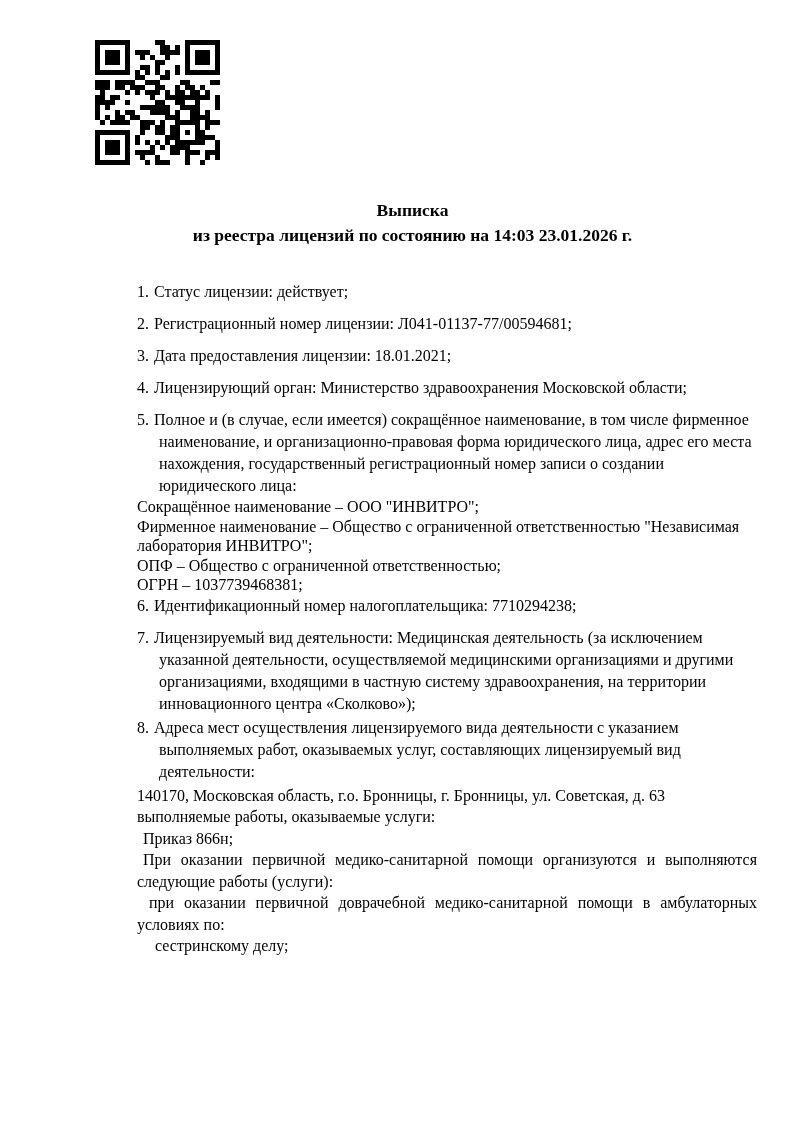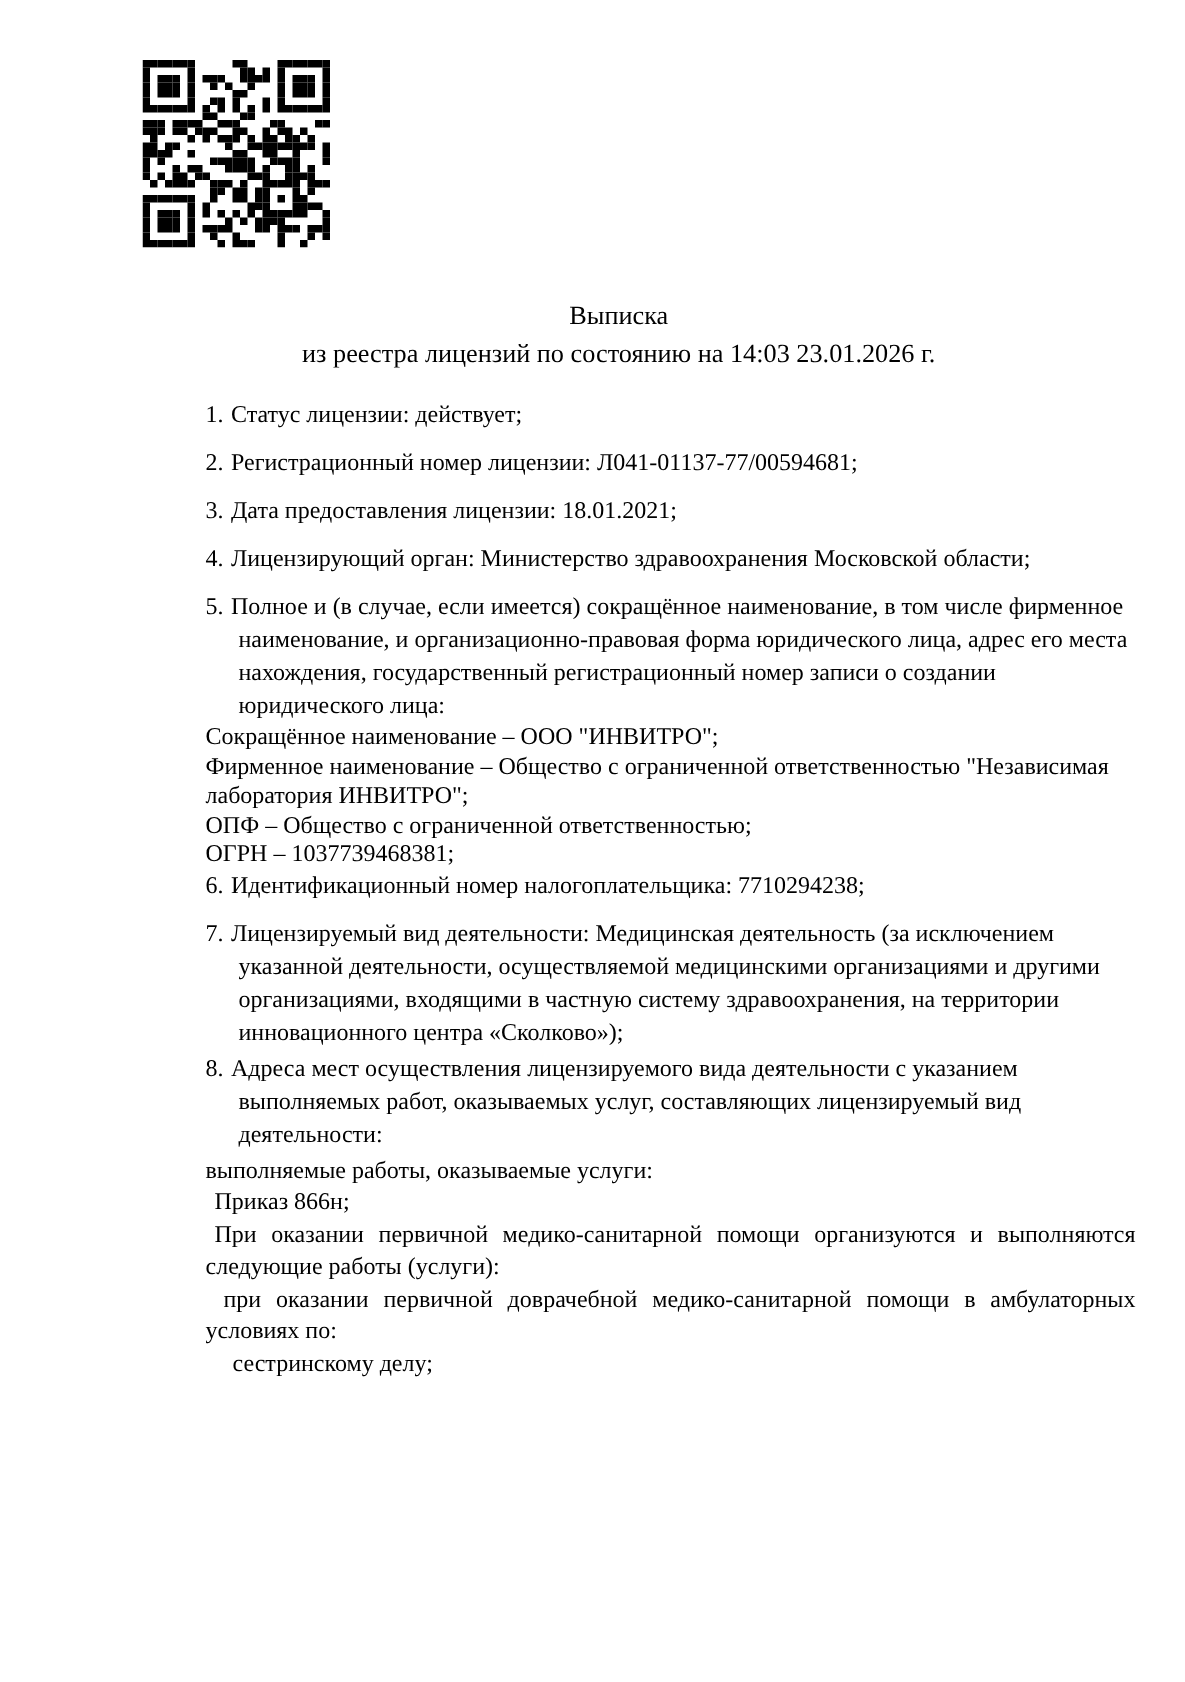--- a/index.html
+++ b/index.html
@@ -21,31 +21,31 @@
     top: 40px;
     width: 125px;
     height: 125px;
   }
   .titles {
     position: absolute;
     left: 45px;
     top: 200px;
     width: 735px;
     text-align: center;
-    font-weight: normal;
+    font-weight: bold;
     font-size: 17.5px;
     line-height: 21px;
   }
   .titles .subtitle {
     margin-top: 4px;
   }
   .content {
     position: absolute;
     left: 137px;
-    top: 266px;
+    top: 281px;
     width: 620px;
     font-size: 16px;
   }
   p { margin: 0; }
   .item {
     line-height: 22px;
     margin: 0 0 10px 0;
     padding-left: 22px;
     text-indent: -22px;
   }
@@ -413,20 +413,21 @@
     <div class="org-line">ОГРН – 1037739468381;</div>
   </div>
 
   <p class="item"><span class="num">6.</span><span>Идентификационный номер налогоплательщика: 7710294238;</span></p>
 
   <p class="item mb2"><span class="num">7.</span><span>Лицензируемый вид деятельности: Медицинская деятельность (за исключением указанной деятельности, осуществляемой медицинскими организациями и другими организациями, входящими в частную систему здравоохранения, на территории инновационного центра «Сколково»);</span></p>
 
   <p class="item mb2"><span class="num">8.</span><span>Адреса мест осуществления лицензируемого вида деятельности с указанием выполняемых работ, оказываемых услуг, составляющих лицензируемый вид деятельности:</span></p>
 
   <div class="works-block">
+    <p>140170, Московская область, г.о. Бронницы, г. Бронницы, ул. Советская, д. 63</p>
     <p>выполняемые работы, оказываемые услуги:</p>
     <p class="p-order">Приказ 866н;</p>
     <p class="p-just">При оказании первичной медико-санитарной помощи организуются и выполняются следующие работы (услуги):</p>
     <p class="p-just2">при оказании первичной доврачебной медико-санитарной помощи в амбулаторных условиях по:</p>
     <p class="p-service">сестринскому делу;</p>
   </div>
 
 </div>
 
 </body></html>

